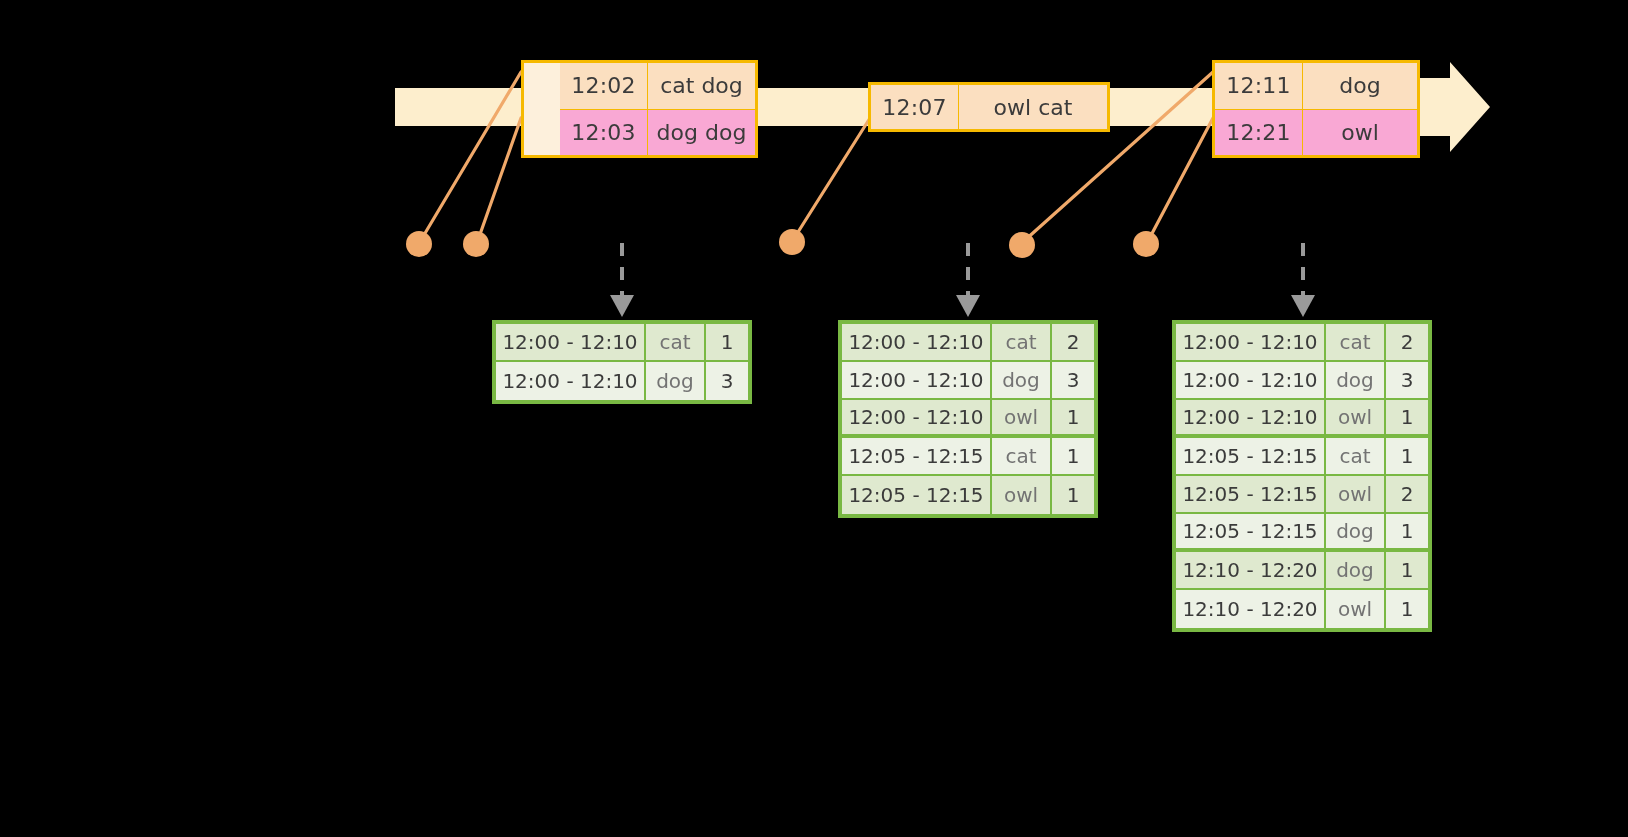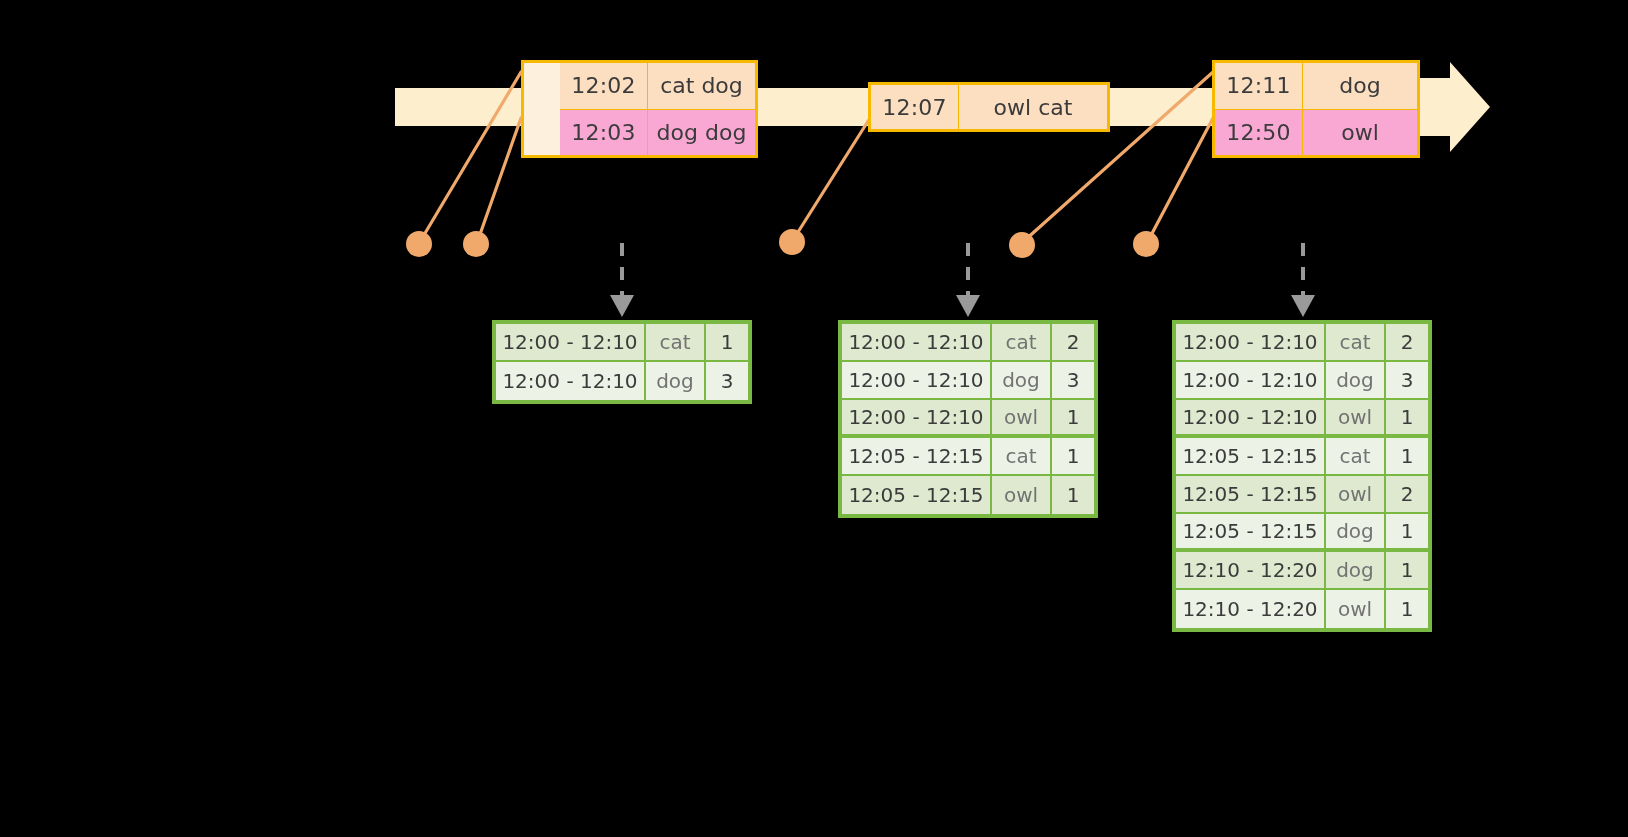--- a/index.html
+++ b/index.html
@@ -178,21 +178,21 @@
       <div class="evt-words">owl cat</div>
     </div>
   </div>
 
   <div class="evt-box" style="left:1212px; top:60px; width:208px; height:98px;">
     <div class="evt-row shade-a">
       <div class="evt-time">12:11</div>
       <div class="evt-words">dog</div>
     </div>
     <div class="evt-row shade-b">
-      <div class="evt-time">12:50</div>
+      <div class="evt-time">12:21</div>
       <div class="evt-words">owl</div>
     </div>
   </div>
 
   <div class="res-table" style="left:492px; top:320px; width:260px;">
     <div class="res-row shade-a">
       <div class="res-range" style="flex:0 0 150px;">12:00 - 12:10</div>
       <div class="res-key">cat</div>
       <div class="res-cnt">1</div>
     </div>

